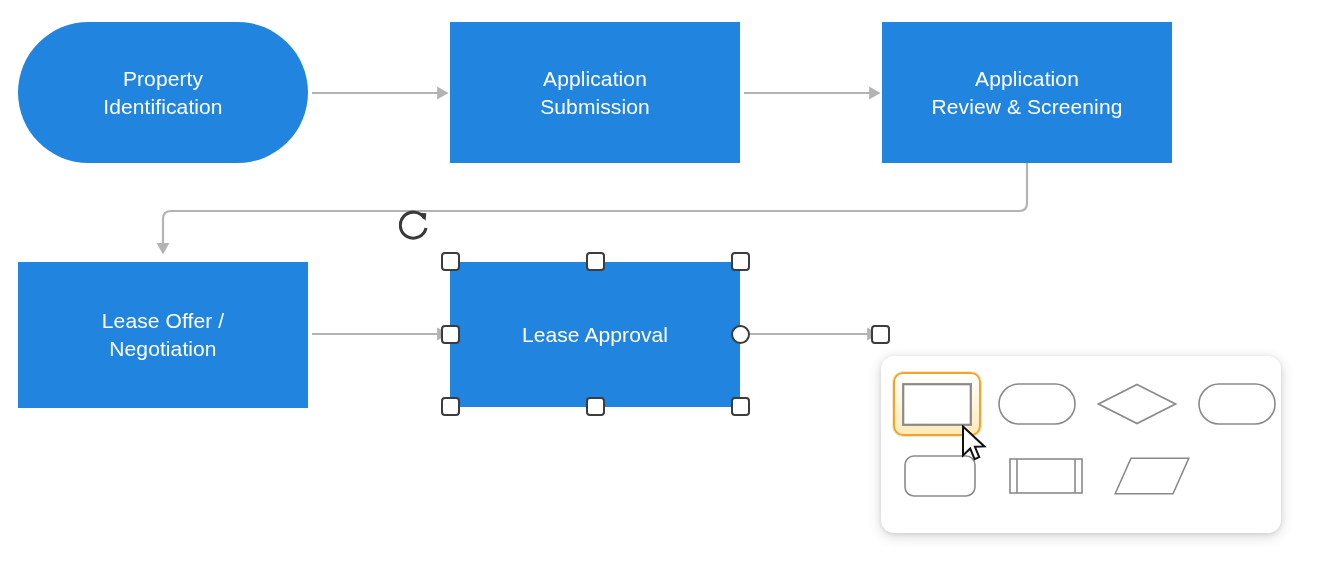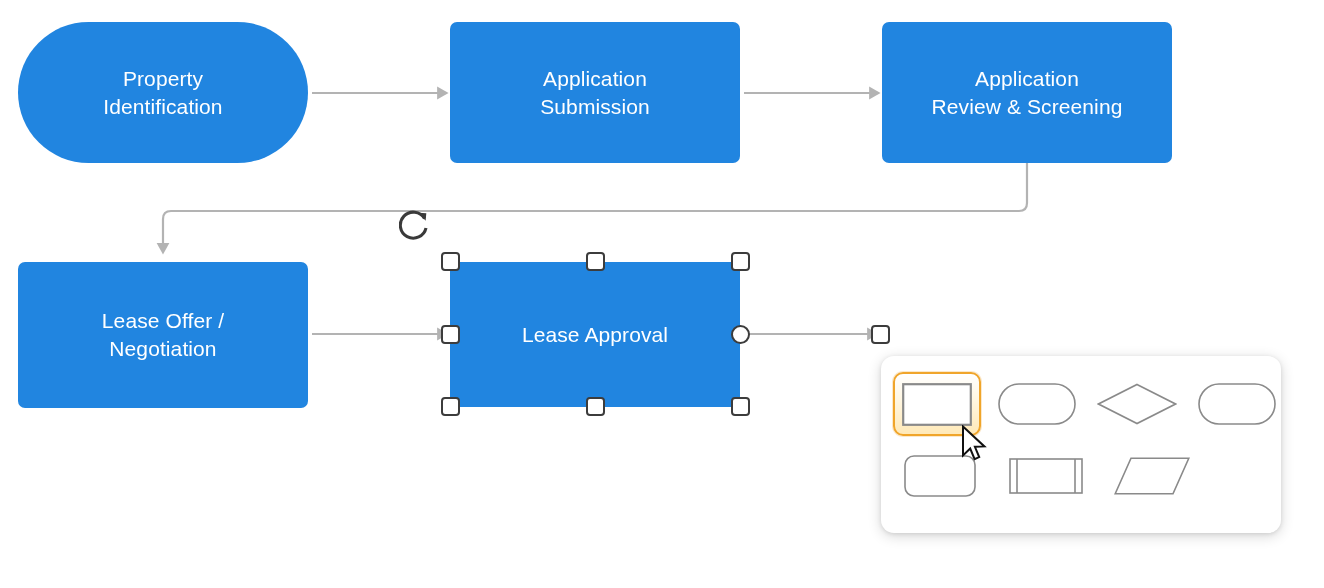--- a/index.html
+++ b/index.html
@@ -33,21 +33,21 @@
     justify-content: center;
     text-align: center;
     font-size: 21px;
     line-height: 1.33;
     letter-spacing: 0.1px;
     white-space: pre-line;
     box-sizing: border-box;
     user-select: none;
   }
   .node.stadium   { border-radius: 74px; }
-  .node.rounded   { border-radius: 7px; justify-content: center; }
+  .node.rounded   { border-radius: 0; justify-content: center; }
   .node.sharp     { border-radius: 0px; }
 
   
   #connectors {
     position: absolute;
     left: 0; top: 0;
     width: 1324px;
     height: 588px;
     pointer-events: none;
   }

